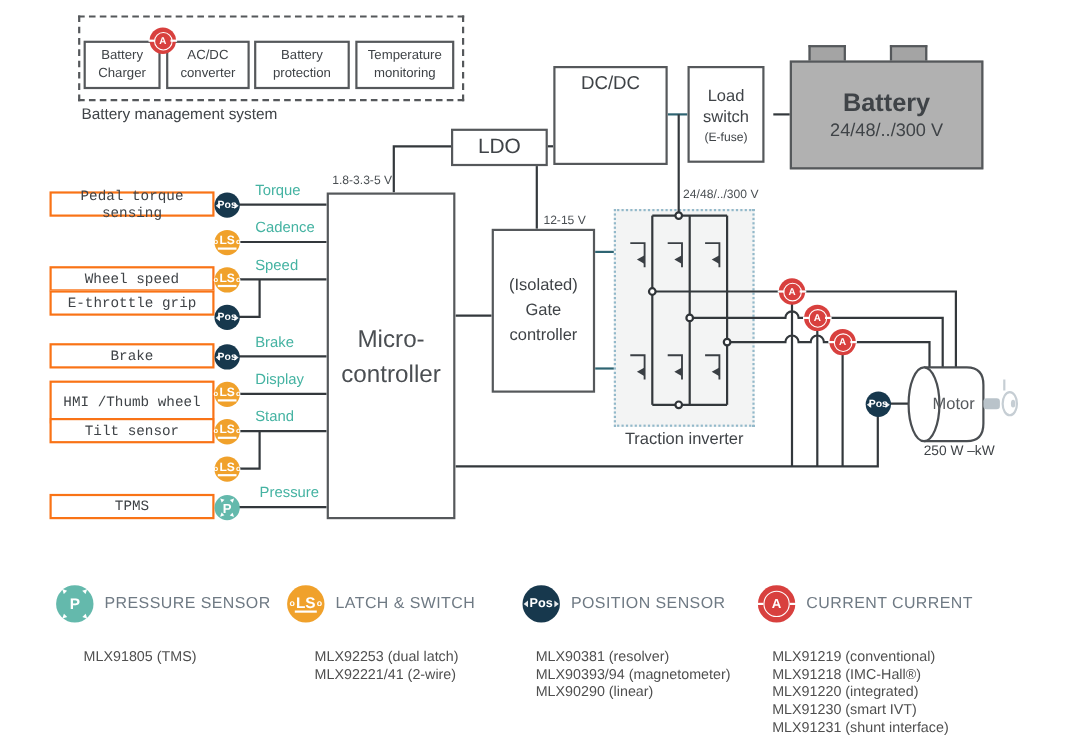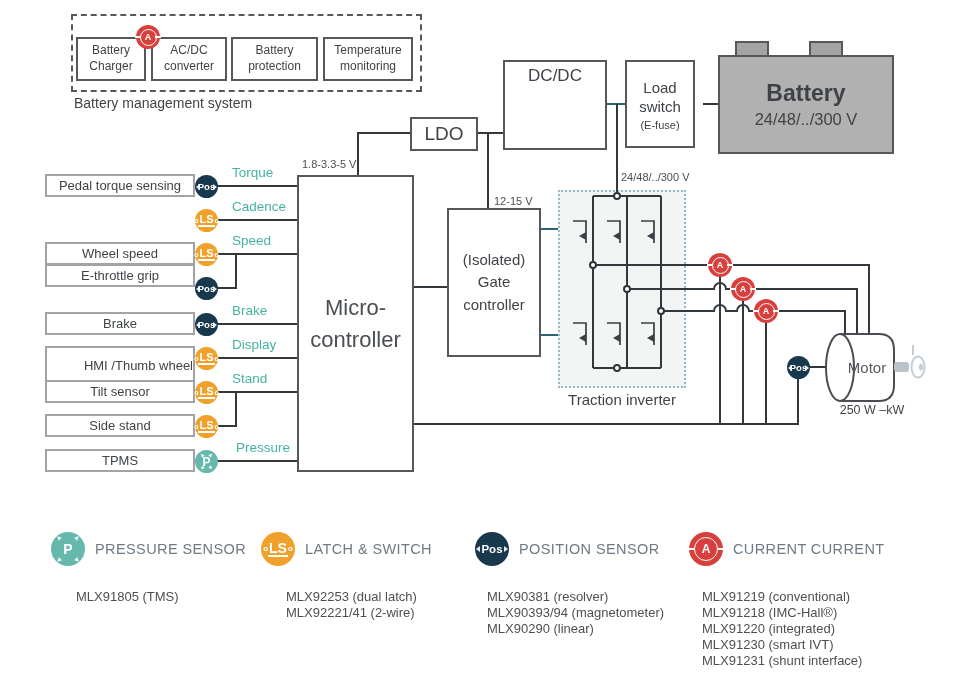--- a/index.html
+++ b/index.html
@@ -4,21 +4,21 @@
 <style>
   html,body{margin:0;padding:0;background:#fff;font-family:"Liberation Sans",sans-serif;}
   #stage{position:relative;width:974px;height:679px;background:#fff;overflow:hidden;}
   .abs{position:absolute;}
   svg.layer{position:absolute;left:0;top:0;z-index:2;}
   .inv-bg{position:absolute;left:558px;top:190px;width:128px;height:198px;background:#f3f4f4;
           border:2px dotted #93b9ca;box-sizing:border-box;z-index:1;}
   .box{position:absolute;background:#fff;border:2px solid #55585b;box-sizing:border-box;
        display:flex;flex-direction:column;align-items:center;justify-content:center;
        color:#3f4347;z-index:3;text-align:center;}
-  .sensor{font-size:13px;border:2px solid #a3a3a3;}
+  .sensor{font-size:13px;border:2px solid #f97316;font-family:Liberation Mono, monospace;}
   .bms-dash{position:absolute;border:2px dashed #55585b;box-sizing:border-box;z-index:2;background:transparent;}
   .bms-sub{font-size:12px;line-height:1.3;}
   .lbl{position:absolute;z-index:4;color:#3f4347;}
   .sig{position:absolute;color:var(--teal-signal);font-size:13.5px;z-index:4;}
   .rail{position:absolute;font-size:11px;color:#4a4f53;z-index:4;}
   .legend-h{position:absolute;font-size:14.5px;letter-spacing:.4px;color:var(--legend-heading);z-index:4;}
   .mlx{font-size:13px;line-height:16px;color:#4f4f4f;}
   .badge{position:absolute;border-radius:50%;display:flex;align-items:center;justify-content:center;
          color:#fff;font-weight:bold;z-index:5;box-sizing:border-box;}
   .sm{width:23px;height:23px;}
@@ -159,21 +159,21 @@
     <div>Temperature</div>
     <div>monitoring</div>
   </div>
   <div class="lbl" style="left:74px;top:95px;font-size:14px;">Battery management system</div>
   <div class="badge a md" style="left:136px;top:25px;">
     <span class="a-ring">
         <span>A</span>
       </span>
   </div>
 
-  <div class="box" style="left:410px;top:117px;width:68px;height:34px;font-size:19px;">
+  <div class="box" style="left:410px;top:117px;width:88px;height:34px;font-size:19px;">
     <div>LDO</div>
   </div>
   <div class="box" style="left:503px;top:60px;width:104px;height:90px;justify-content:flex-start;">
     <div style="font-size:17px;margin-top:4px;">DC/DC</div>
   </div>
   <div class="box" style="left:625px;top:60px;width:70px;height:88px;">
     <div style="font-size:15px;line-height:1.3;">Load</div>
     <div style="font-size:15px;line-height:1.3;">switch</div>
     <div style="font-size:11px;margin-top:2px;">(E-fuse)</div>
   </div>
@@ -193,28 +193,25 @@
     </div>
   <div class="box sensor" style="left:45px;top:242px;width:150px;height:23px;">
       <div>Wheel speed</div>
     </div>
   <div class="box sensor" style="left:45px;top:264px;width:150px;height:23px;">
       <div>E-throttle grip</div>
     </div>
   <div class="box sensor" style="left:45px;top:312px;width:150px;height:23px;">
       <div>Brake</div>
     </div>
-  <div class="box sensor" style="left:45px;top:346px;width:150px;height:39px;align-items:flex-end;">
+  <div class="box sensor" style="left:45px;top:346px;width:150px;height:39px;">
       <div>HMI /Thumb wheel</div>
     </div>
   <div class="box sensor" style="left:45px;top:380px;width:150px;height:23px;">
       <div>Tilt sensor</div>
-    </div>
-  <div class="box sensor" style="left:45px;top:414px;width:150px;height:23px;">
-      <div>Side stand</div>
     </div>
   <div class="box sensor" style="left:45px;top:449px;width:150px;height:23px;">
       <div>TPMS</div>
     </div>
 
   <div class="badge pos sm" style="left:195px;top:175px;">
       <span>Pos</span>
     </div>
   <div class="badge ls sm" style="left:195px;top:209px;">
       <span class="o">o</span>

